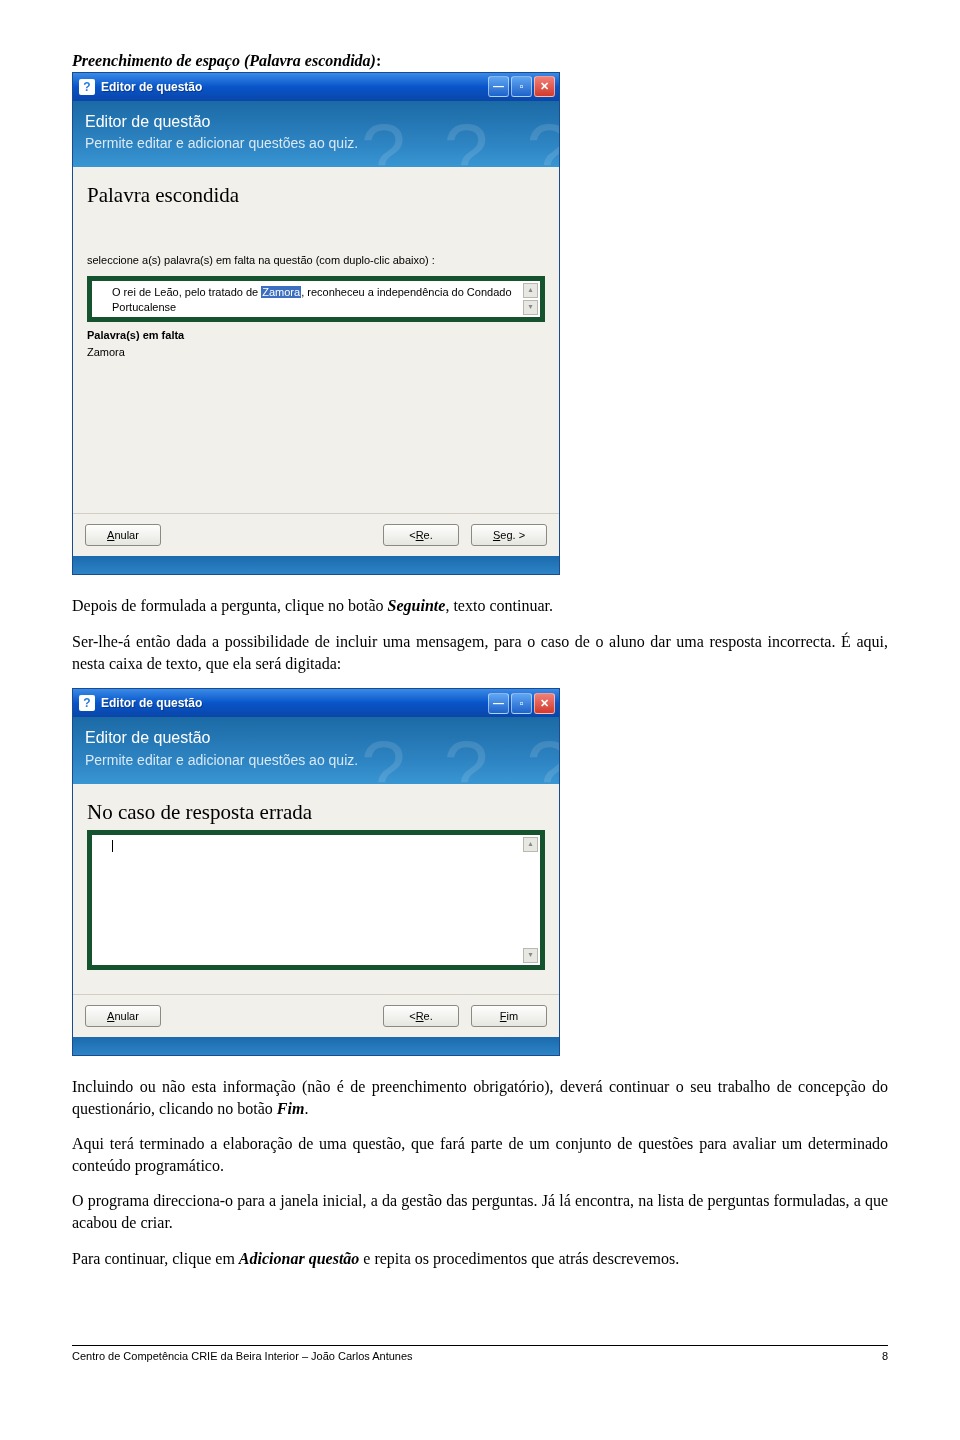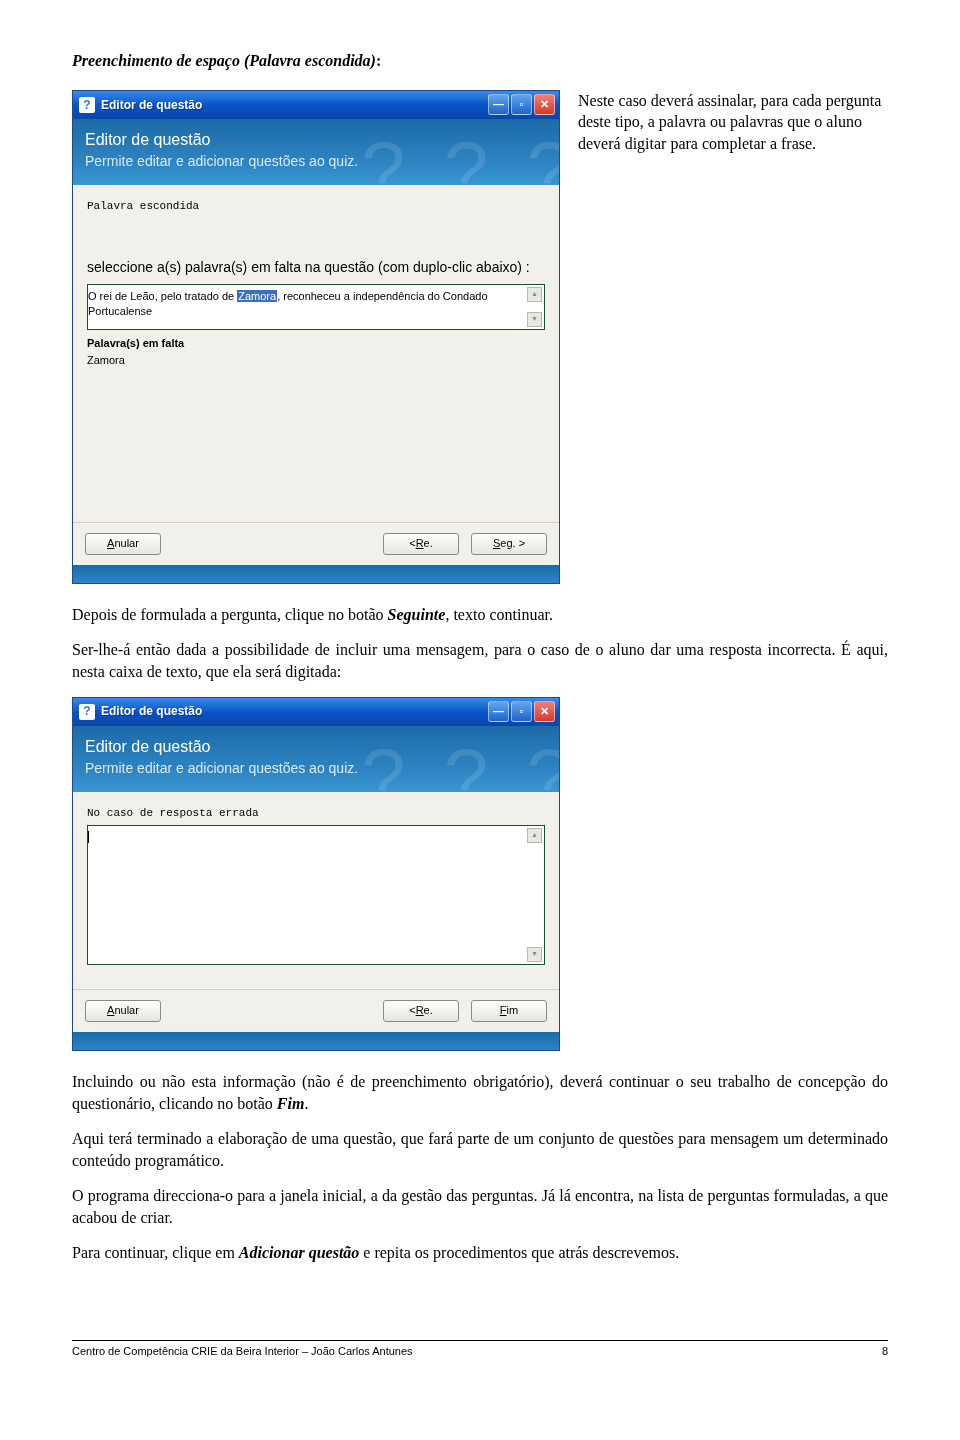--- a/index.html
+++ b/index.html
@@ -8,21 +8,21 @@
     background: #fff;
     color: #000;
     padding: 50px 72px 30px 72px;
     width: 960px;
     font-size: 16px;
     line-height: 1.35;
   }
   .doc-section-title {
     font-weight: bold;
     font-style: italic;
-    margin-bottom: 18px;
+    margin-bottom: 0;
   }
   .doc-section-title span.plain { font-style: normal; }
   .para { margin-bottom: 14px; text-align: justify; }
   .para em { font-style: italic; font-weight: bold; }
   .footer {
     position: relative;
     margin-top: 76px;
     font-size: 11px;
     font-family: Arial, sans-serif;
   }
@@ -82,26 +82,26 @@
     content: "? ? ?";
     position: absolute;
     right: -20px; bottom: -40px;
     font-size: 80px; color: rgba(255,255,255,0.12);
     letter-spacing: 8px;
   }
   .banner .b-title { font-size: 16px; margin-bottom: 2px; }
   .banner .b-sub { font-size: 14px; color: #d9e9f5; }
 
   .win-body { padding: 14px 14px 10px 14px; }
-  .win-body h3 { font-size: 11px; font-weight: normal; font-family: Liberation Mono, monospace; margin-bottom: 4px;}
-  .win-body .small { font-size: 14px; margin-bottom: 8px; line-height: 1.3; margin-top: 44px;}
+  .win-body h3 { font-size: 21px; font-weight: normal; font-family: Liberation Serif, serif; margin-bottom: 4px;}
+  .win-body .small { font-size: 11px; margin-bottom: 8px; line-height: 1.3; margin-top: 44px;}
   .textbox {
-    border: 1px solid #14532d;
+    border: 5px solid #14532d;
     background: #fff;
-    padding: 4px 0;
+    padding: 4px 20px;
     font-size: 11px;
     width: 100%;
     position: relative;
   }
   .textbox.short { height: 46px; }
   .textbox.tall { height: 140px; }
   .textbox .hl { background: #3c6fbf; color: #fff; padding: 0 1px; }
   .scroll-arrows {
     position: absolute; right: 2px; top: 2px; bottom: 2px;
     display: flex; flex-direction: column; justify-content: space-between;
@@ -182,21 +182,20 @@
           <span class="u">A</span>
           <span>nular</span>
         </div>
       <div class="spacer"></div>
       <div class="xp-btn">&lt; <span class="u">R</span>e.</div>
       <div class="xp-btn"><span class="u">S</span>eg. &gt;</div>
     </div>
     <div class="bottom-stripe"></div>
   </div>
 
-  <div class="right-text">Neste caso deverá assinalar, para cada pergunta deste tipo, a palavra ou palavras que o aluno deverá digitar para completar a frase.</div>
 </div>
 
 <p class="para">
   <span>Depois de formulada a pergunta, clique no botão </span><em>Seguinte</em><span>, texto continuar.</span>
 </p>
 <p class="para">Ser-lhe-á então dada a possibilidade de incluir uma mensagem, para o caso de o aluno dar uma resposta incorrecta. É aqui, nesta caixa de texto, que ela será digitada:</p>
 
 <div class="window">
   <div class="titlebar">
     <div class="qmark">?</div>
@@ -232,21 +231,21 @@
         <span class="u">F</span>
         <span>im</span>
       </div>
   </div>
   <div class="bottom-stripe"></div>
 </div>
 
 <p class="para">
   <span>Incluindo ou não esta informação (não é de preenchimento obrigatório), deverá continuar o seu trabalho de concepção do questionário, clicando no botão </span><em>Fim</em><span>.</span>
 </p>
-<p class="para">Aqui terá terminado a elaboração de uma questão, que fará parte de um conjunto de questões para mensagem um determinado conteúdo programático.</p>
+<p class="para">Aqui terá terminado a elaboração de uma questão, que fará parte de um conjunto de questões para avaliar um determinado conteúdo programático.</p>
 <p class="para">O programa direcciona-o para a janela inicial, a da gestão das perguntas. Já lá encontra, na lista de perguntas formuladas, a que acabou de criar.</p>
 <p class="para">
   <span>Para continuar, clique em </span><em>Adicionar questão</em><span> e repita os procedimentos que atrás descrevemos.</span>
 </p>
 
 <div class="footer">
   <hr>
   <span class="footer-left">Centro de Competência CRIE da Beira Interior – João Carlos Antunes</span>
   <span class="footer-right">8</span>
 </div>

